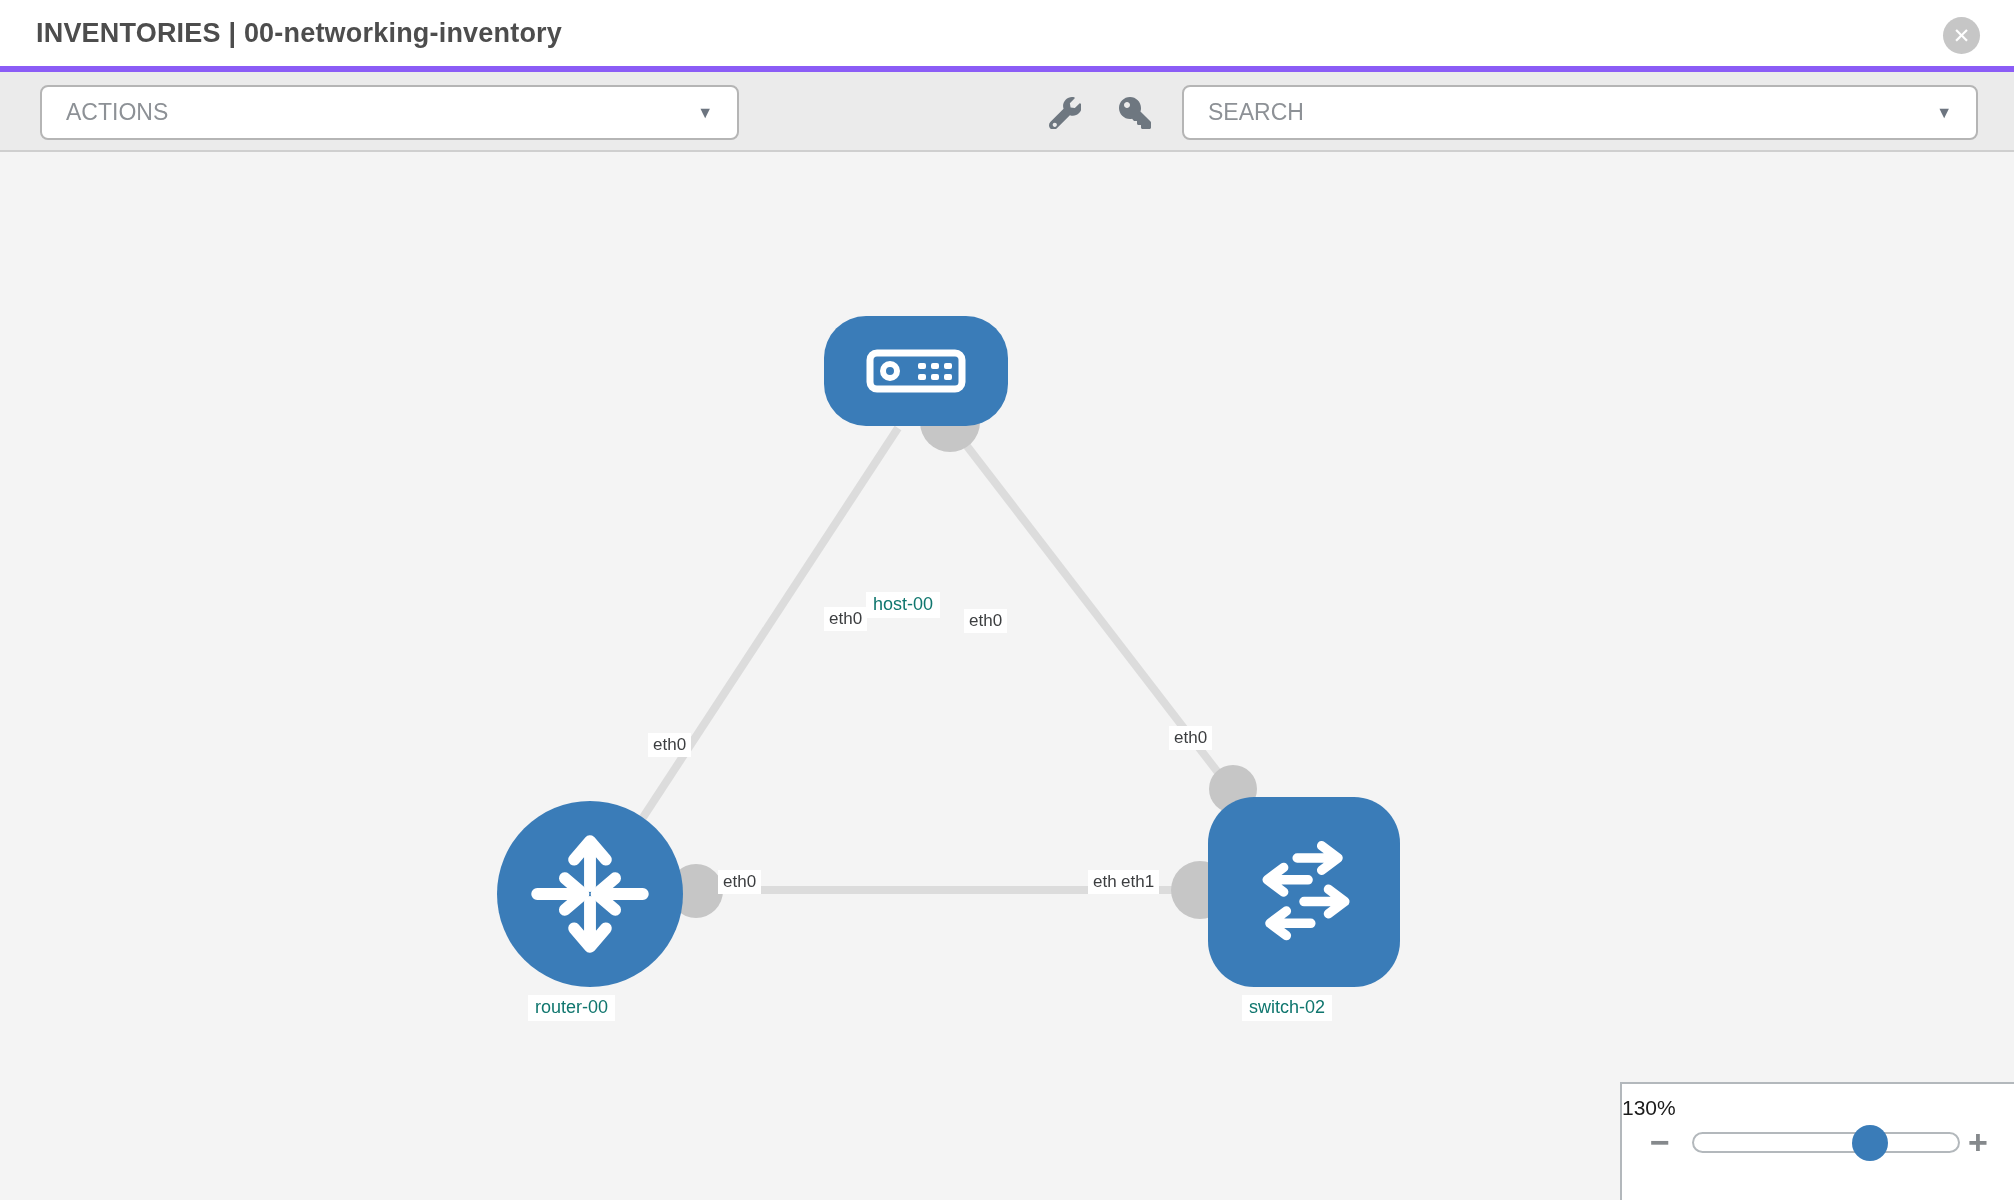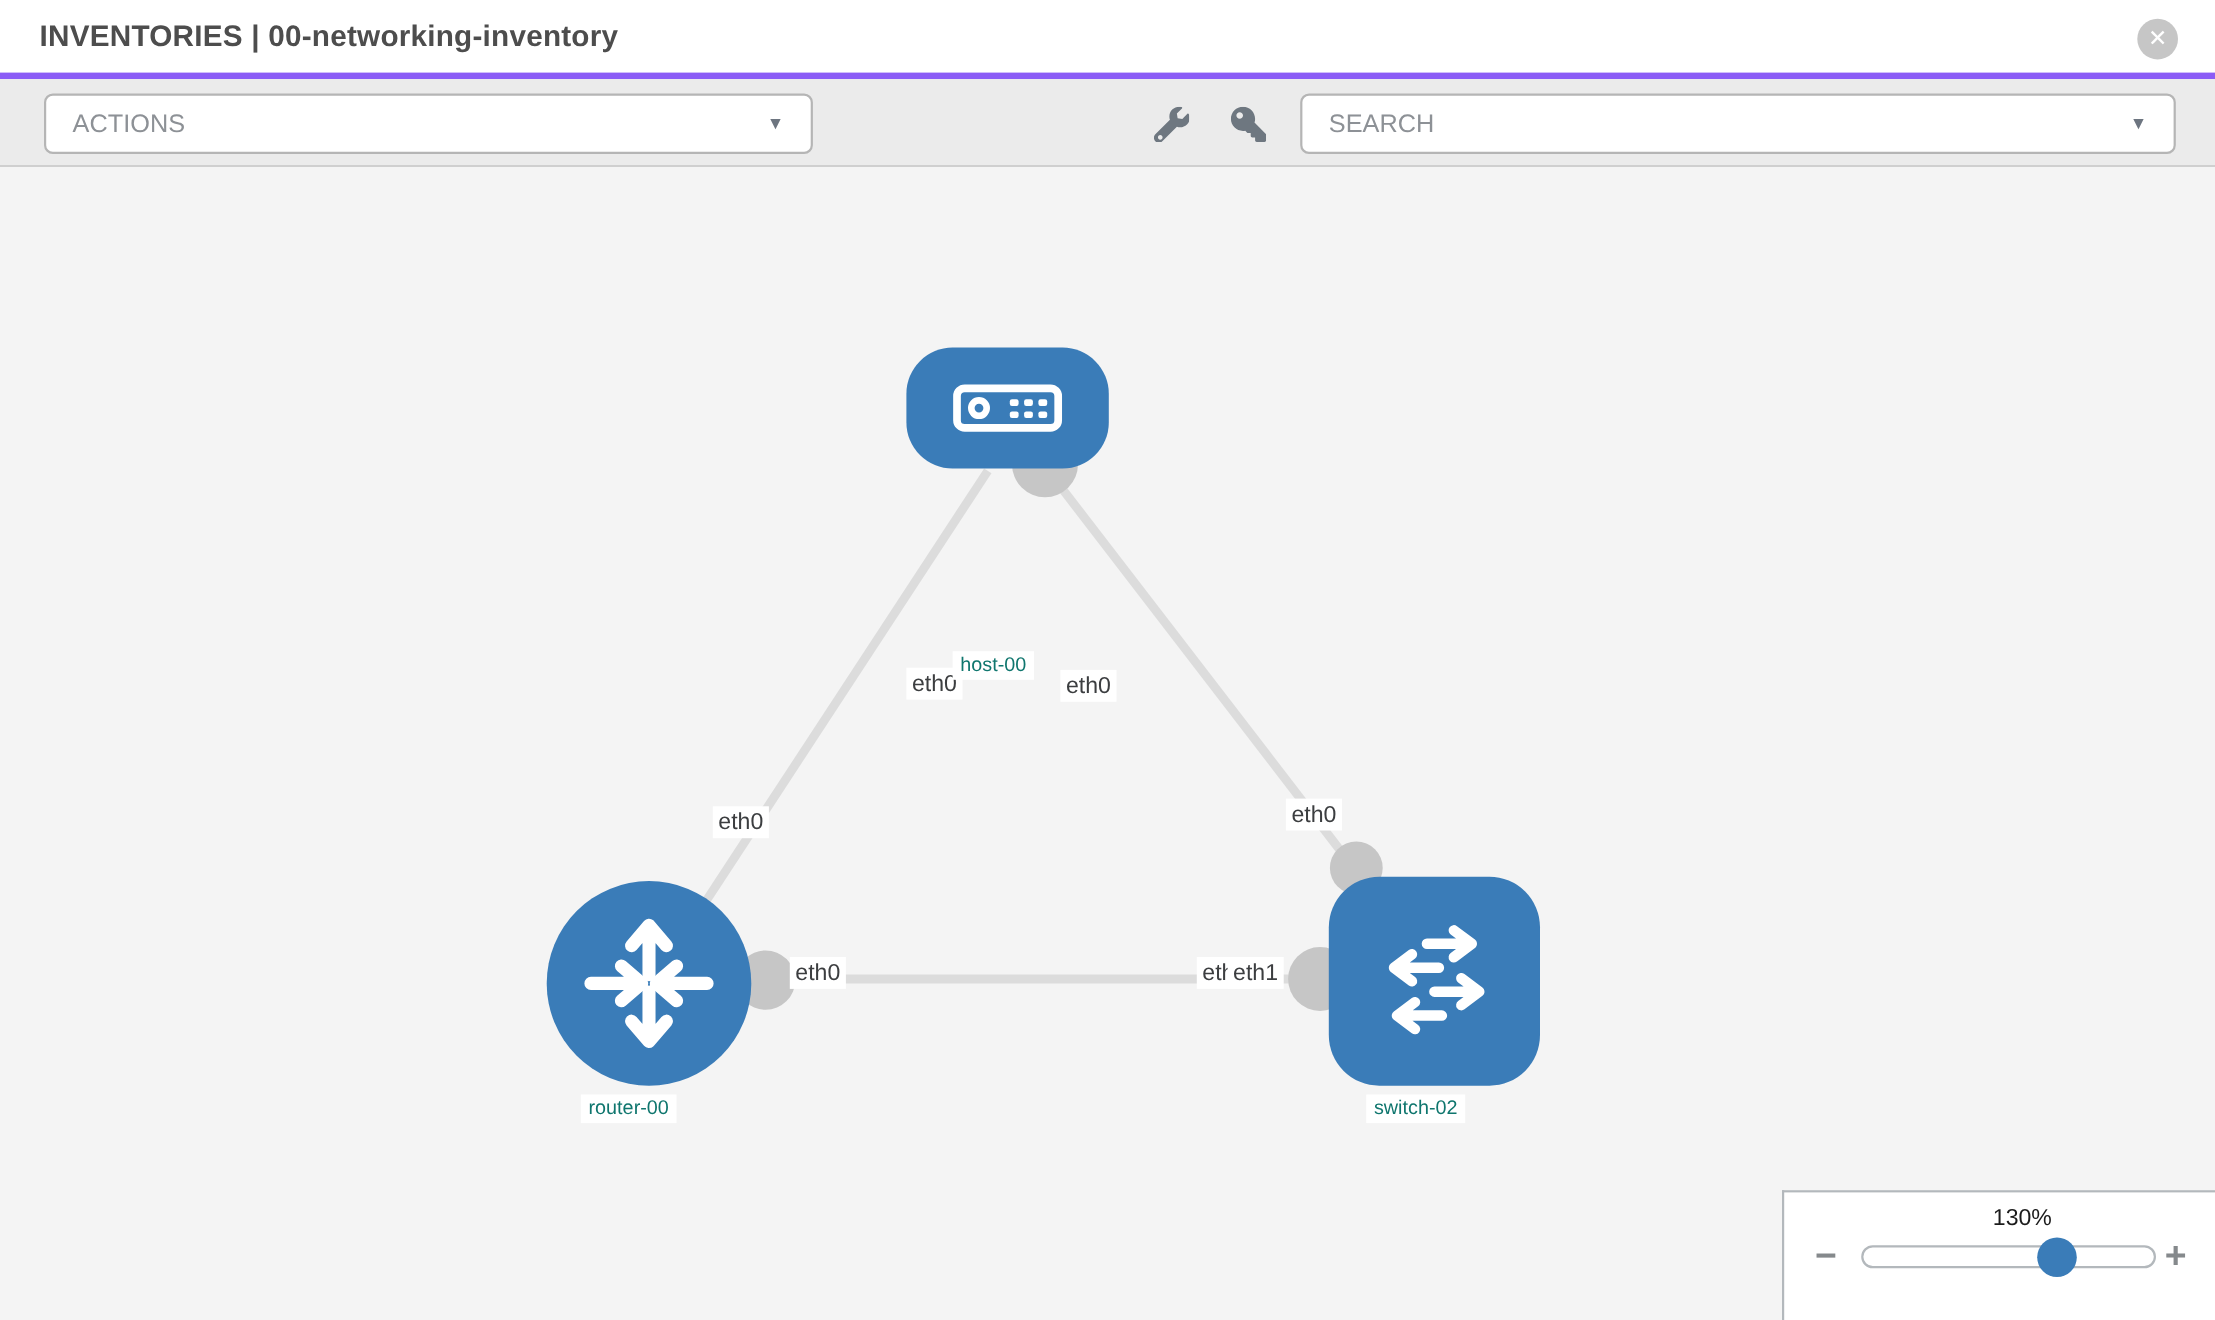--- a/index.html
+++ b/index.html
@@ -57,40 +57,40 @@
     display:flex; align-items:center; justify-content:center; cursor:pointer; }
   .node svg { display:block; }
   .node-host   { left:824px; top:164px; width:184px; height:110px; border-radius:42px; }
   .node-router { left:497px; top:649px; width:186px; height:186px; border-radius:50%; }
   .node-switch { left:1208px; top:645px; width:192px; height:190px; border-radius:46px; }
 
   .chip {
     position:absolute; background:#ffffff; color:#3c3e40;
     padding:2px 5px; white-space:nowrap; line-height:1.2;
   }
-  .if-chip { font-size:21px; }
+  .if-chip { font-size:17px; }
   .name-chip { font-size:18px; padding:2px 7px; color:#0f766e; }
 
   .chip-host-left   { left:824px; top:455px; }
   .chip-host-name   { left:866px; top:440px; }
   .chip-host-right  { left:964px; top:457px; }
   .chip-diag-left   { left:648px; top:581px; }
   .chip-switch-top  { left:1169px; top:574px; }
   .chip-router-h    { left:718px; top:718px; }
   .chip-switch-back { left:1088px; top:718px; z-index:1; }
   .chip-switch-front{ left:1116px; top:718px; z-index:2; }
   .chip-router-name { left:528px; top:843px; }
   .chip-switch-name { left:1242px; top:843px; }
 
   
   .zoom-panel {
     position:absolute; left:1620px; top:930px; width:394px; height:118px;
     background:#ffffff; border:2px solid #b3b8bc; border-right:none; border-bottom:none;
   }
-  .zoom-level { text-align:center; font-size:21px; color:#1b1b1b; margin-top:12px;margin-left:41px; }
+  .zoom-level { font-size:21px; color:#1b1b1b; margin-top:12px; }
   .zoom-row { position:relative; height:60px; }
   .zoom-minus, .zoom-plus {
     position:absolute; top:2px; font-size:34px; font-weight:bold; color:#85898c;
     cursor:pointer; user-select:none; line-height:40px;
   }
   .zoom-minus { left:28px; }
   .zoom-plus  { left:346px; }
   .zoom-track {
     position:absolute; left:70px; top:12px; width:268px; height:21px;
     background:#ffffff; border:2px solid #b3b8bc; border-radius:11px; cursor:pointer;

